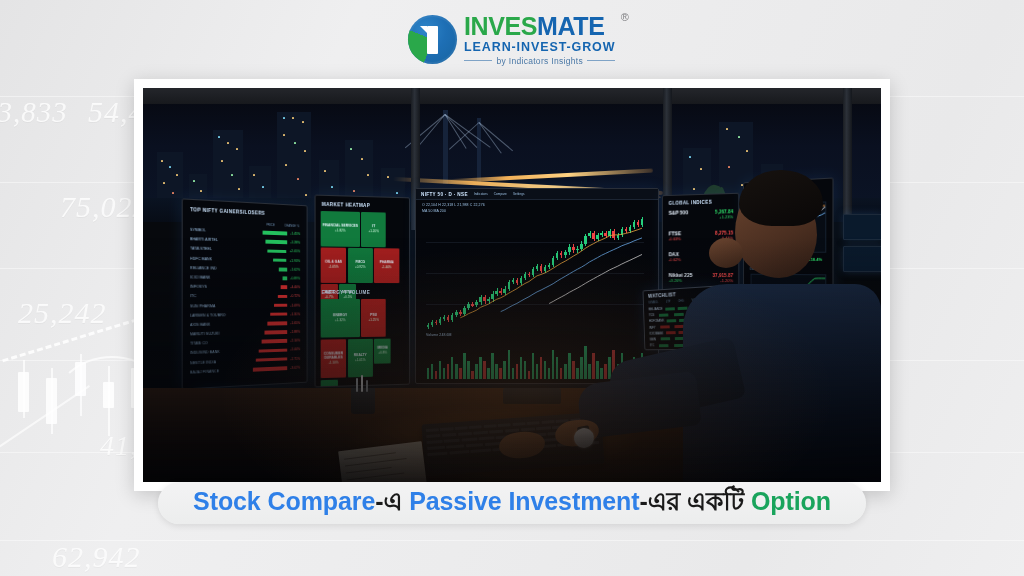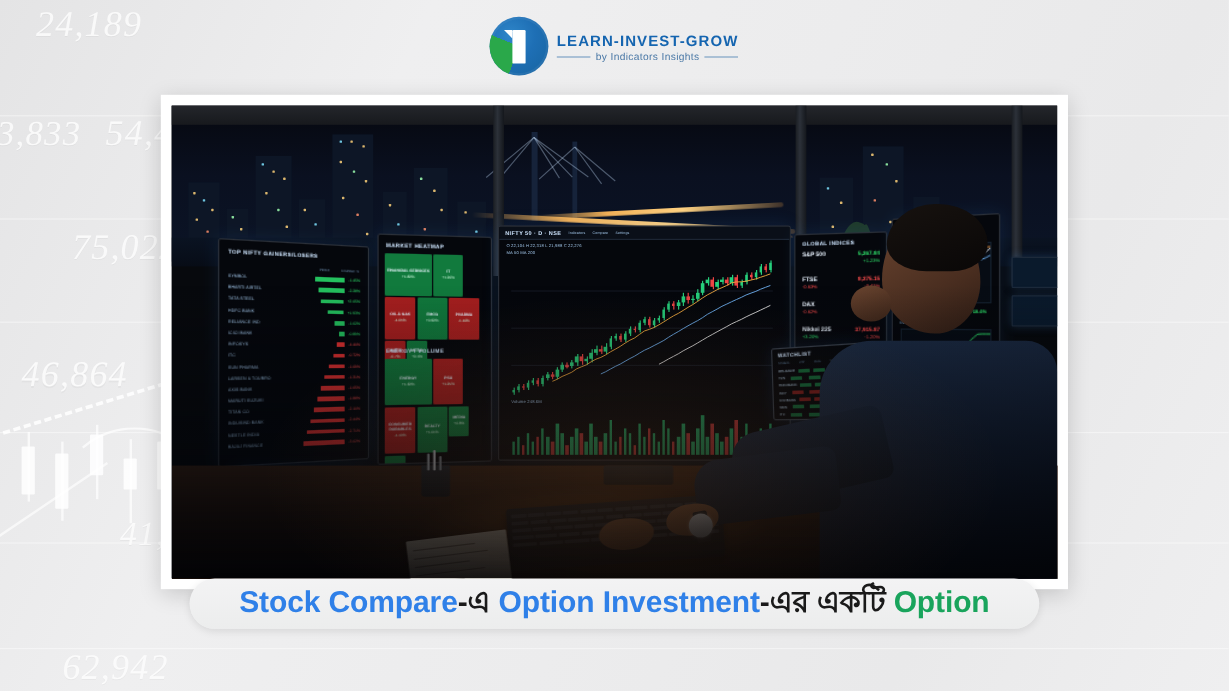--- a/index.html
+++ b/index.html
@@ -290,25 +290,24 @@
 <div class="bg-watermarks">
   <div class="bg-grad"></div>
 
   <div class="wm-grid" style="top:96px"></div>
   <div class="wm-grid" style="top:182px"></div>
   <div class="wm-grid" style="top:268px"></div>
   <div class="wm-grid" style="top:360px"></div>
   <div class="wm-grid" style="top:452px"></div>
   <div class="wm-grid" style="top:540px"></div>
 
-  <div class="wm-num" style="left:30px;  top:4px;   font-size:30px;">24,189</div>
   <div class="wm-num" style="left:-18px; top:96px;  font-size:29px;">73,833</div>
   <div class="wm-num" style="left:88px;  top:95px;  font-size:30px;">54,4</div>
   <div class="wm-num" style="left:60px;  top:190px; font-size:30px;">75,022</div>
-  <div class="wm-num" style="left:18px;  top:296px; font-size:30px;">46,864</div>
+  <div class="wm-num" style="left:18px;  top:296px; font-size:30px;">25,242</div>
   <div class="wm-num" style="left:100px; top:430px; font-size:28px;">41,7</div>
   <div class="wm-num" style="left:52px;  top:540px; font-size:30px;">62,942</div>
 
   <div class="wm-wick" style="left:23px;  top:360px; height:58px;"></div>
   <div class="wm-candle" style="left:18px; top:372px; width:11px; height:40px;"></div>
   <div class="wm-wick" style="left:51px;  top:368px; height:66px;"></div>
   <div class="wm-candle" style="left:46px; top:378px; width:11px; height:46px;"></div>
   <div class="wm-wick" style="left:80px;  top:354px; height:62px;"></div>
   <div class="wm-candle" style="left:75px; top:362px; width:11px; height:34px;"></div>
   <div class="wm-wick" style="left:108px; top:366px; height:70px;"></div>
@@ -321,20 +320,24 @@
   <div class="wm-dash" style="left:-6px; top:362px; width:150px; transform:rotate(-17deg);"></div>
   <div class="wm-line" style="left:-10px;top:452px; width:120px; transform:rotate(-34deg);"></div>
   <div class="wm-arc" style="left:52px; top:356px; width:120px; height:52px;"></div>
 </div>
 
 <div class="logo-wrap">
   <div class="logo-mark">
     <div class="pillar"></div>
   </div>
   <div class="logo-text">
+    <div class="logo-title">
+      <span class="seg-a">INVES</span><span class="seg-b">MATE</span>
+      <span class="logo-reg">®</span>
+    </div>
     <div class="logo-sub">LEARN-INVEST-GROW</div>
     <div class="logo-sub2">
       <span class="rule"></span>
       <span>by Indicators Insights</span>
       <span class="rule"></span>
     </div>
   </div>
 </div>
 
 <div class="photo-card">
@@ -1023,14 +1026,14 @@
   <div class="hand" style="left:412px; top:332px; width:44px; height:26px; transform:rotate(-9deg);"></div>
   <div class="hand" style="left:356px; top:344px; width:46px; height:26px; transform:rotate(-6deg);"></div>
   <div class="watch-band" style="left:436px; top:338px; width:12px; height:26px; transform:rotate(-10deg);"></div>
   <div class="watch" style="left:431px; top:340px; width:20px; height:20px; border-radius:50%; transform:rotate(-10deg);"></div>
 
   <div class="room-tint"></div>
  </div>
 </div>
 
 <div class="caption">
-  <div class="caption-text"><span class="cap-blue">Stock Compare</span><span class="cap-dark">-এ </span><span class="cap-blue">Option Investment</span><span class="cap-dark">-এর একটি </span><span class="cap-green">Option</span></div>
+  <div class="caption-text"><span class="cap-blue">Stock Compare</span><span class="cap-dark">-এ </span><span class="cap-blue">Passive Investment</span><span class="cap-dark">-এর একটি </span><span class="cap-green">Option</span></div>
 </div>
 
 </body></html>

